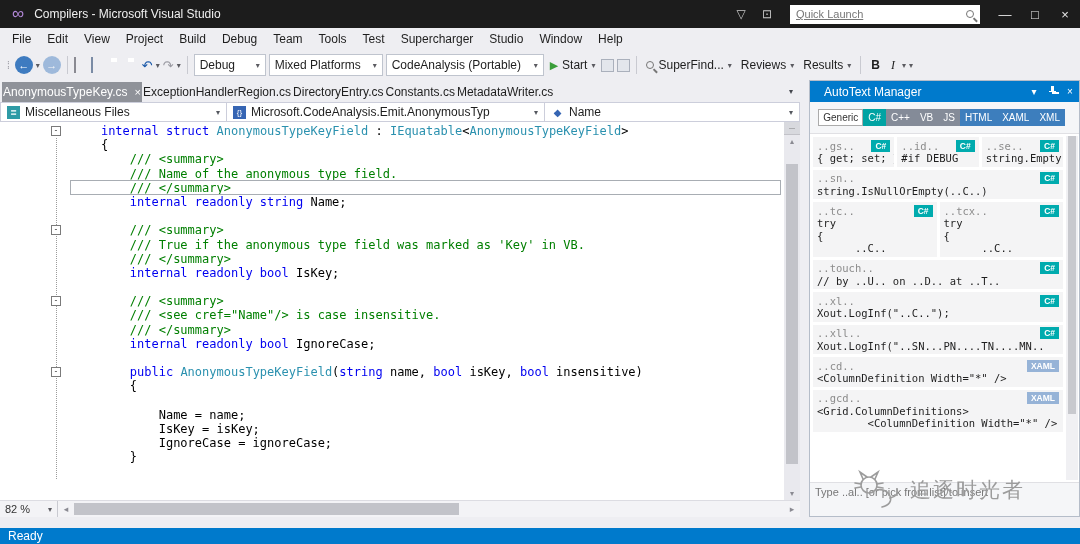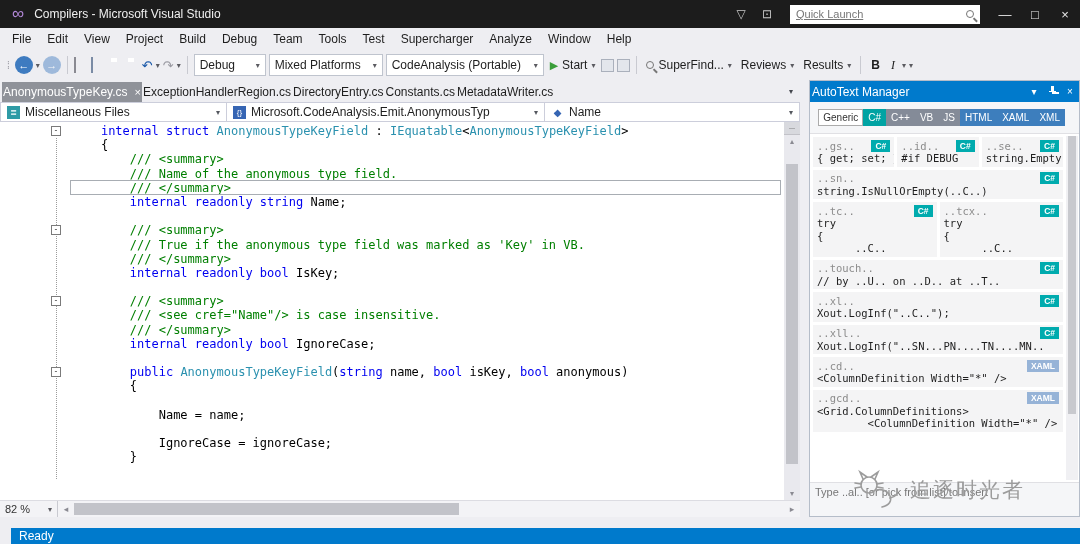--- a/index.html
+++ b/index.html
@@ -79,21 +79,21 @@
   .hscroll { height:17px; background:#F3F3F6; border-top:1px solid #DCDCE2; display:flex; align-items:center; }
   .zoom { width:58px; height:100%; display:flex; align-items:center; justify-content:space-between; padding:0 5px; border-right:1px solid #C9CAD1; font-size:11px; color:#333; }
   .harr { width:16px; text-align:center; color:#8A8A92; font-size:9px; }
   .htrack { flex:1; height:100%; position:relative; }
   .hthumb { position:absolute; left:0; top:2px; bottom:2px; width:385px; background:#C2C3C9; }
 
   .splitter { width:9px; background:#EEEEF2; }
 
   
   .panel { flex:1; display:flex; flex-direction:column; border:1px solid #B5BDC9; overflow:hidden; }
-  .panel-title { height:21px; background:#007ACC; color:#fff; display:flex; align-items:center; padding-left:2px; font-size:12px; flex-shrink:0; }
+  .panel-title { height:21px; background:#007ACC; color:#fff; display:flex; align-items:center; padding-left:14px; font-size:12px; flex-shrink:0; }
   .pt-icons { margin-left:auto; display:flex; align-items:center; height:100%; }
   .pt-ico { width:18px; text-align:center; font-size:10px; color:#fff; }
   .pin { width:9px; height:10px; position:relative; display:inline-block; }
   .pin::before { content:""; position:absolute; left:3px; top:0; width:3px; height:5px; background:#fff; }
   .pin::after { content:""; position:absolute; left:1px; top:5px; width:7px; height:1px; background:#fff; box-shadow:3px 1px 0 0 #fff, 3px 2px 0 0 #fff; }
   .langtabs { height:32px; background:#F5F6F8; display:flex; align-items:center; justify-content:flex-end; padding-right:14px; gap:0; border-bottom:1px solid #E0E0E4; flex-shrink:0; }
   .lt { font-size:10px; padding:2px 4px; border:1px solid #ABABAB; background:#fff; color:#333; white-space:nowrap; }
   .lt.teal { background:#00A3A3; border-color:#00A3A3; color:#fff; }
   .lt.gray { background:#848B98; border-color:#848B98; color:#fff; }
   .lt.blue { background:#3D7EBD; border-color:#3D7EBD; color:#fff; }
@@ -105,21 +105,21 @@
   .snip-badge { margin-left:auto; font-weight:bold; font-size:8.5px; padding:1px 4px; color:#fff; font-family:"Liberation Sans", sans-serif; }
   .b-cs { background:#00ABAE; } .b-xaml { background:#96B3D7; }
   .snip-line { font:10.5px/12.5px "DejaVu Sans Mono", monospace; color:#1E1E1E; white-space:pre; }
   .pscroll { position:absolute; right:1px; top:2px; bottom:2px; width:12px; background:#F0F0F3; }
   .pthumb { position:absolute; left:2px; right:2px; top:0; height:278px; background:#C8C9CE; }
   .hint { height:34px; padding:3px 5px; font-size:11px; color:#777; background:#F5F6F8; border-top:1px solid #E0E0E4; flex-shrink:0; }
   .hint span { display:inline-block; width:215px; }
 
   
   .gapbar { height:11px; background:#EEEEF2; }
-  .statusbar { height:16px; background:#007ACC; color:#fff; font-size:12px; display:flex; align-items:center; padding-left:8px;margin-left:11px; }
+  .statusbar { height:16px; background:#007ACC; color:#fff; font-size:12px; display:flex; align-items:center; padding-left:8px; }
 
   
   .watermark { position:absolute; left:852px; top:468px; display:flex; align-items:center; gap:6px; z-index:50; color:#9C9C9C; }
   .wm-text { font-size:21px; letter-spacing:2px; font-family:"DejaVu Sans", sans-serif; }
 </style>
 </head>
 <body>
 
 <div class="app">
 
@@ -143,21 +143,21 @@
       <div class="menu-item">File</div>
       <div class="menu-item">Edit</div>
       <div class="menu-item">View</div>
       <div class="menu-item">Project</div>
       <div class="menu-item">Build</div>
       <div class="menu-item">Debug</div>
       <div class="menu-item">Team</div>
       <div class="menu-item">Tools</div>
       <div class="menu-item">Test</div>
       <div class="menu-item">Supercharger</div>
-      <div class="menu-item">Analyze</div>
+      <div class="menu-item">Studio</div>
       <div class="menu-item">Window</div>
       <div class="menu-item">Help</div>
     </div>
 
   <div class="toolbar">
     <span class="grip">⁞</span>
     <span class="navbtn">←</span>
     <span class="caret">▾</span>
     <span class="navbtn dim">→</span>
     <span class="sep"></span>
@@ -326,36 +326,37 @@
               <span class="txt"><span class="p">        </span><span class="k">internal</span><span class="p"> </span><span class="k">readonly</span><span class="p"> </span><span class="k">bool</span><span class="p"> IgnoreCase;</span></span>
             </div>
             <div class="line">
               <span class="gut"></span>
               <span class="txt"></span>
             </div>
             <div class="line">
               <span class="gut">
                 <span class="fold">-</span>
               </span>
-              <span class="txt"><span class="p">        </span><span class="k">public</span><span class="p"> </span><span class="t">AnonymousTypeKeyField</span><span class="p">(</span><span class="k">string</span><span class="p"> name, </span><span class="k">bool</span><span class="p"> isKey, </span><span class="k">bool</span><span class="p"> anonymous)</span></span>
+              <span class="txt"><span class="p">        </span><span class="k">public</span><span class="p"> </span><span class="t">AnonymousTypeKeyField</span><span class="p">(</span><span class="k">string</span><span class="p"> name, </span><span class="k">bool</span><span class="p"> isKey, </span><span class="k">bool</span><span class="p"> insensitive)</span></span>
             </div>
             <div class="line">
               <span class="gut"></span>
               <span class="txt"><span class="p">        {</span></span>
             </div>
             <div class="line">
               <span class="gut"></span>
               <span class="txt"></span>
             </div>
             <div class="line">
               <span class="gut"></span>
               <span class="txt"><span class="p">            Name = name;</span></span>
             </div>
             <div class="line">
               <span class="gut"></span>
+              <span class="txt"><span class="p">            IsKey = isKey;</span></span>
             </div>
             <div class="line">
               <span class="gut"></span>
               <span class="txt"><span class="p">            IgnoreCase = ignoreCase;</span></span>
             </div>
             <div class="line">
               <span class="gut"></span>
               <span class="txt"><span class="p">        }</span></span>
             </div>
           </div>

